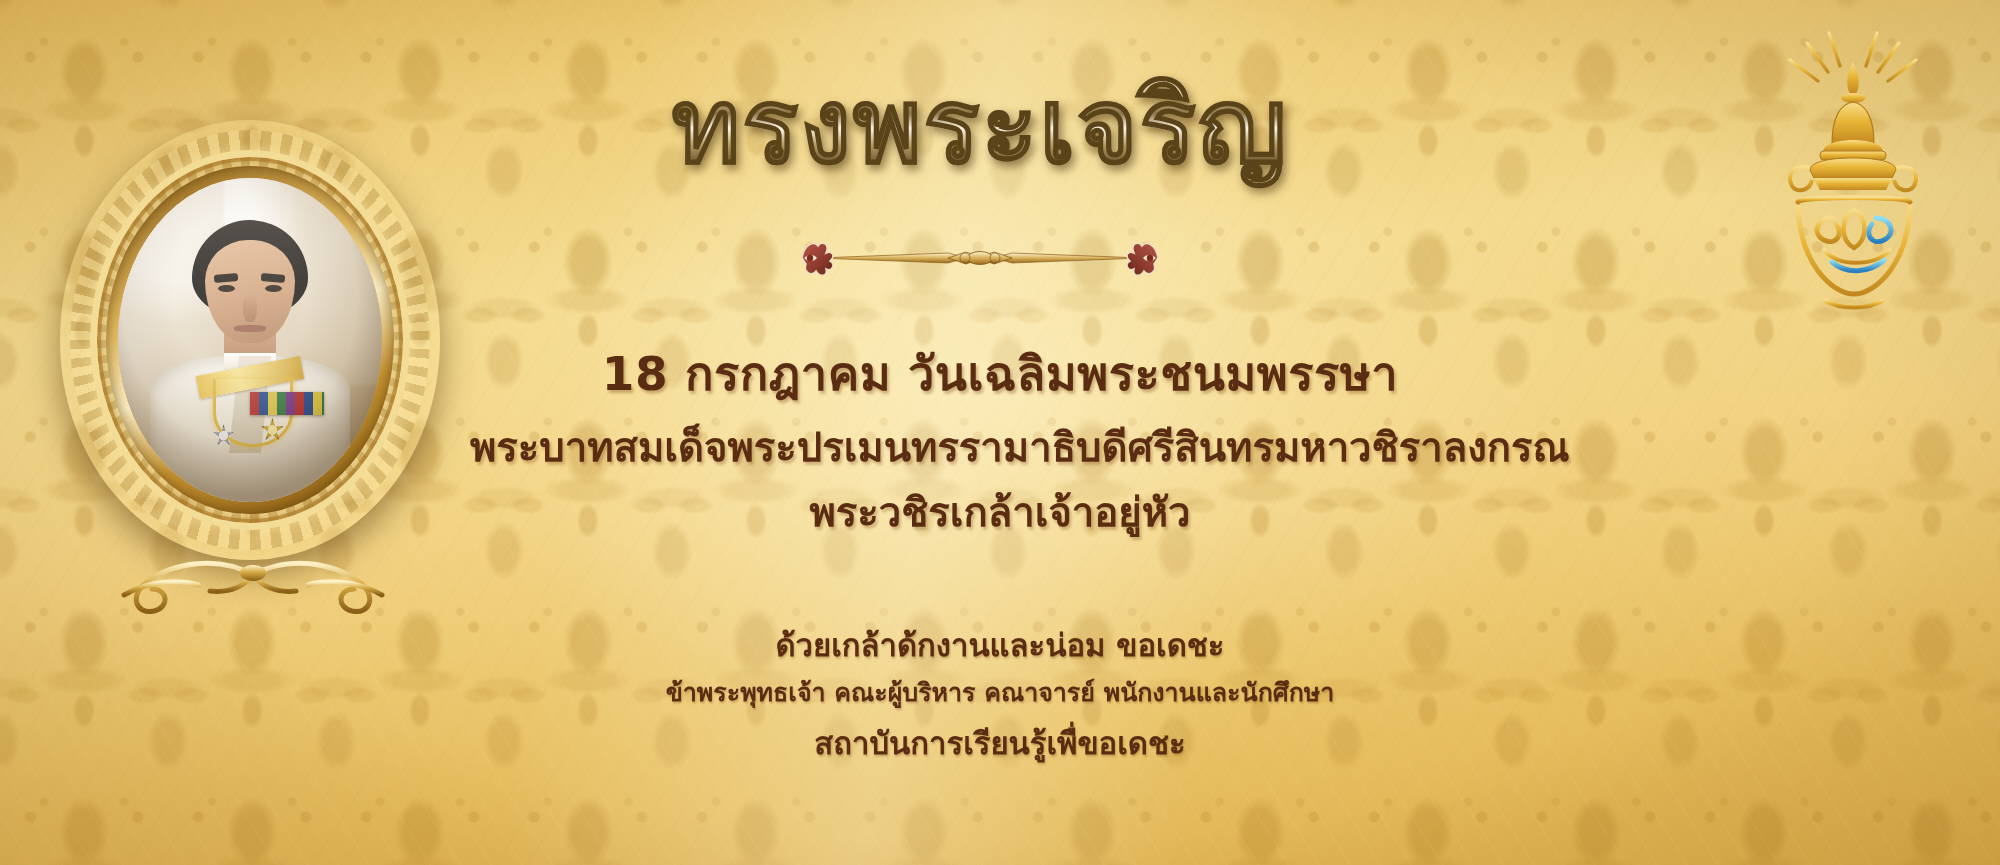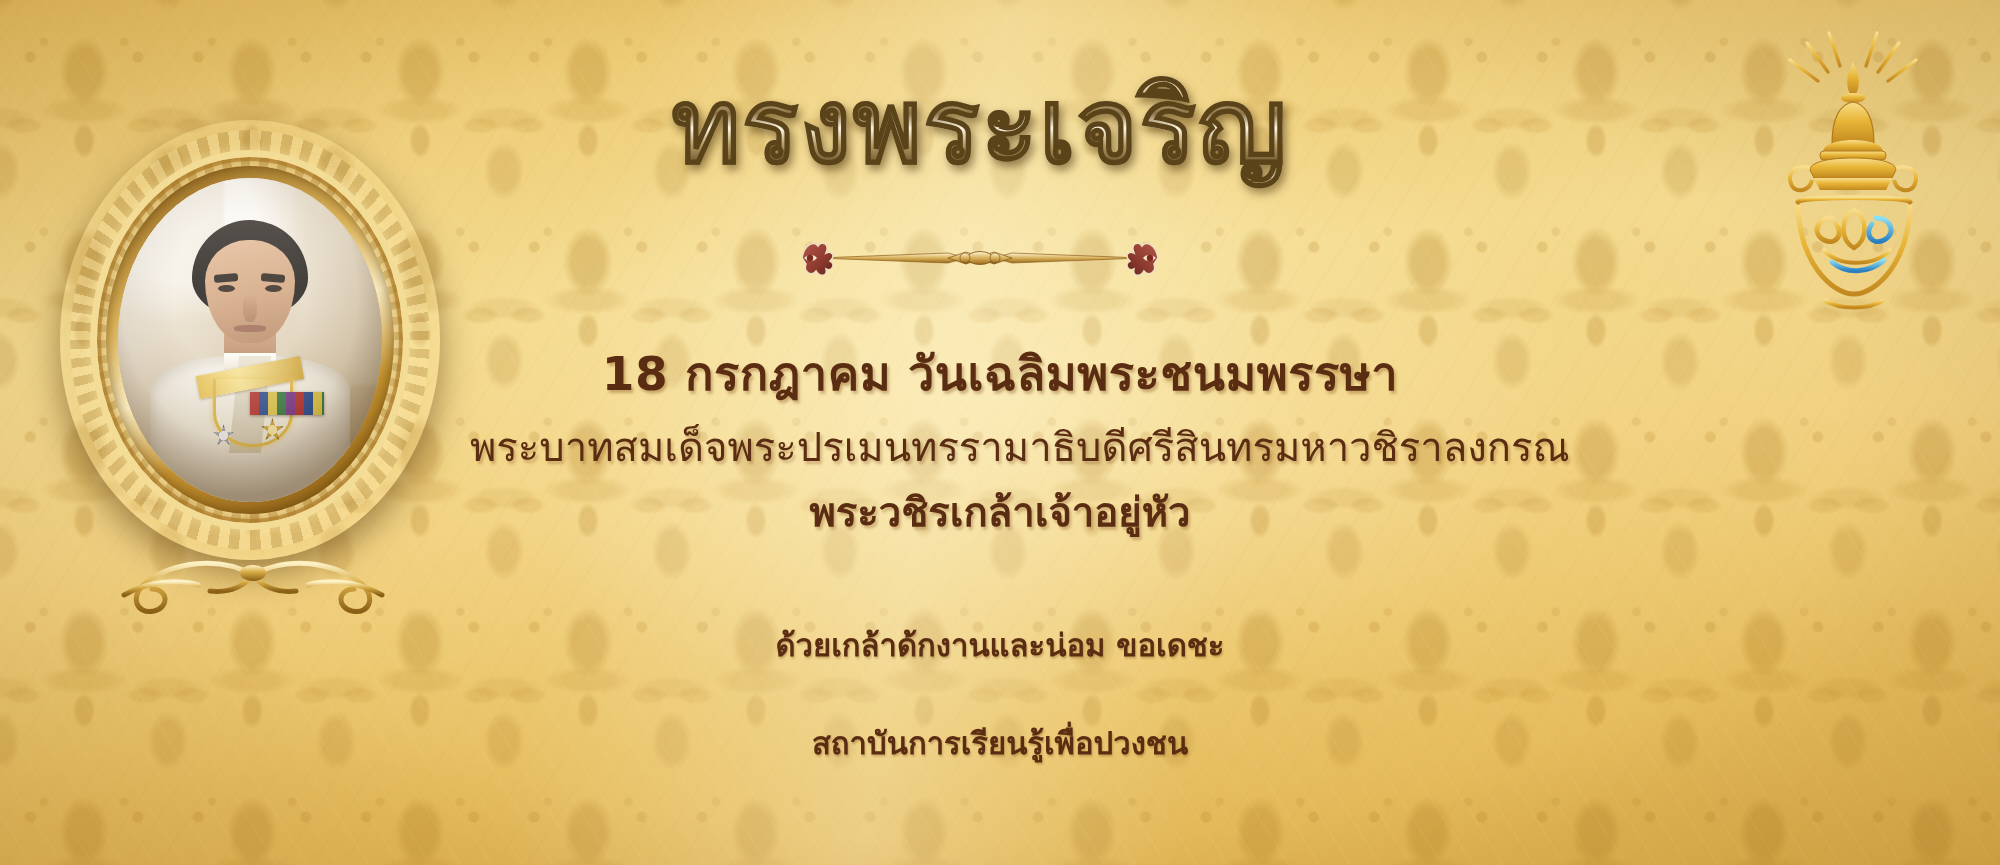--- a/index.html
+++ b/index.html
@@ -164,21 +164,21 @@
     white-space:nowrap;
   }
 
   
   .divider{position:absolute;left:760px;top:238px;width:440px;height:40px;}
 
   
   .tx{position:absolute;left:470px;width:1060px;text-align:center;color:#5a2d12;white-space:nowrap;}
   .line-date{top:336px;font-size:47px;font-weight:700;letter-spacing:.5px;
     text-shadow:2px 3px 3px rgba(120,66,14,.35);}
-  .line-name1{top:415px;font-size:40px;font-weight:400;
+  .line-name1{top:415px;font-size:40px;font-weight:700;
     text-shadow:2px 3px 3px rgba(120,66,14,.32);}
   .line-name2{top:480px;font-size:40px;font-weight:700;
     text-shadow:2px 3px 3px rgba(120,66,14,.32);}
   .line-sig1{top:620px;font-size:31px;font-weight:700;
     text-shadow:1px 2px 2px rgba(120,66,14,.30);}
   .line-sig2{top:672px;font-size:25px;font-weight:700;
     text-shadow:1px 2px 2px rgba(120,66,14,.28);}
   .line-sig3{top:718px;font-size:31px;font-weight:700;
     text-shadow:1px 2px 2px rgba(120,66,14,.30);}
 
@@ -285,21 +285,22 @@
                C34 6, 30 14, 24 11 C26 18, 18 20, 14 13 C9 19, 1 14, 4 6 Z" fill="url(#dmaroon)" stroke="#efe0c2" stroke-width="1.6"></path>
       <path d="M2 0 C6 -4, 12 -4, 15 0 C12 4, 6 4, 2 0 Z" fill="#f2e6cc"></path>
       <circle cx="8" cy="0" r="3.2" fill="#7d2a20"></circle>
     </g>
   </svg>
 
   <div class="tx line-date">18 กรกฎาคม  วันเฉลิมพระชนมพรรษา</div>
   <div class="tx line-name1">พระบาทสมเด็จพระปรเมนทรรามาธิบดีศรีสินทรมหาวชิราลงกรณ</div>
   <div class="tx line-name2">พระวชิรเกล้าเจ้าอยู่หัว</div>
   <div class="tx line-sig1">ด้วยเกล้าด้กงานและน่อม ขอเดชะ</div>
-  <div class="tx line-sig3">สถาบันการเรียนรู้เพื่อปวงชน</div>
+  <div class="tx line-sig2">ข้าพระพุทธเจ้า คณะผู้บริหาร คณาจารย์ พนักงานและนักศึกษา</div>
+  <div class="tx line-sig3">สถาบันการเรียนรู้เพื่ขอเดชะ</div>
 
   <svg class="emblem" viewBox="0 0 250 300">
     <defs>
       <linearGradient id="eg" x1="0" y1="0" x2="0" y2="1">
         <stop offset="0%" stop-color="#f8dd8c"></stop>
           <stop offset="45%" stop-color="#e8b637"></stop>
         <stop offset="100%" stop-color="#c2881f"></stop>
       </linearGradient>
       <linearGradient id="ecy" x1="0" y1="0" x2="0" y2="1">
         <stop offset="0%" stop-color="#8fe0f2"></stop>

